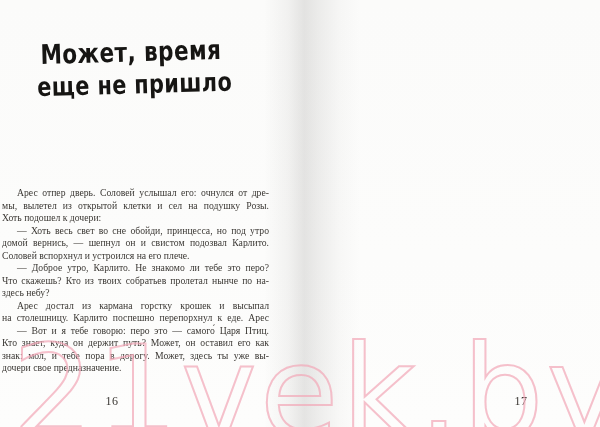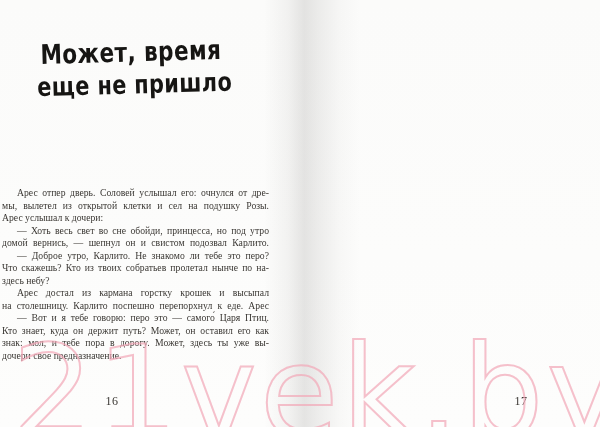--- a/index.html
+++ b/index.html
@@ -103,23 +103,24 @@
 <div class="book-photo">
 
   <div class="page page-left">
     <div class="chapter-title">
       <div class="title-line">Может, время</div>
       <div class="title-line second">еще не пришло</div>
     </div>
     <div class="body-col body-left" id="left-body">
         <div class="line indent">Арес отпер дверь. Соловей услышал его: очнулся от дре-</div>
         <div class="line">мы, вылетел из открытой клетки и сел на подушку Розы.</div>
-        <div class="line last">Арес услышал к дочери:</div>
+        <div class="line last">Хоть подошел к дочери:</div>
         <div class="line indent">— Хоть весь свет во сне обойди, принцесса, но под утро</div>
         <div class="line">домой вернись, — шепнул он и свистом подозвал Карлито.</div>
+        <div class="line last">Соловей вспорхнул и устроился на его плече.</div>
         <div class="line indent">— Доброе утро, Карлито. Не знакомо ли тебе это перо?</div>
         <div class="line">Что скажешь? Кто из твоих собратьев пролетал нынче по на-</div>
         <div class="line last">здесь небу?</div>
         <div class="line indent">Арес достал из кармана горстку крошек и высыпал</div>
         <div class="line">на столешницу. Карлито поспешно перепорхнул к еде. Арес</div>
         <div class="line indent">— Вот и я тебе говорю: перо это — самого́ Царя Птиц.</div>
         <div class="line">Кто знает, куда он держит путь? Может, он оставил его как</div>
         <div class="line">знак: мол, и тебе пора в дорогу. Может, здесь ты уже вы-</div>
         <div class="line last">дочери свое предназначение.</div>
       </div>

